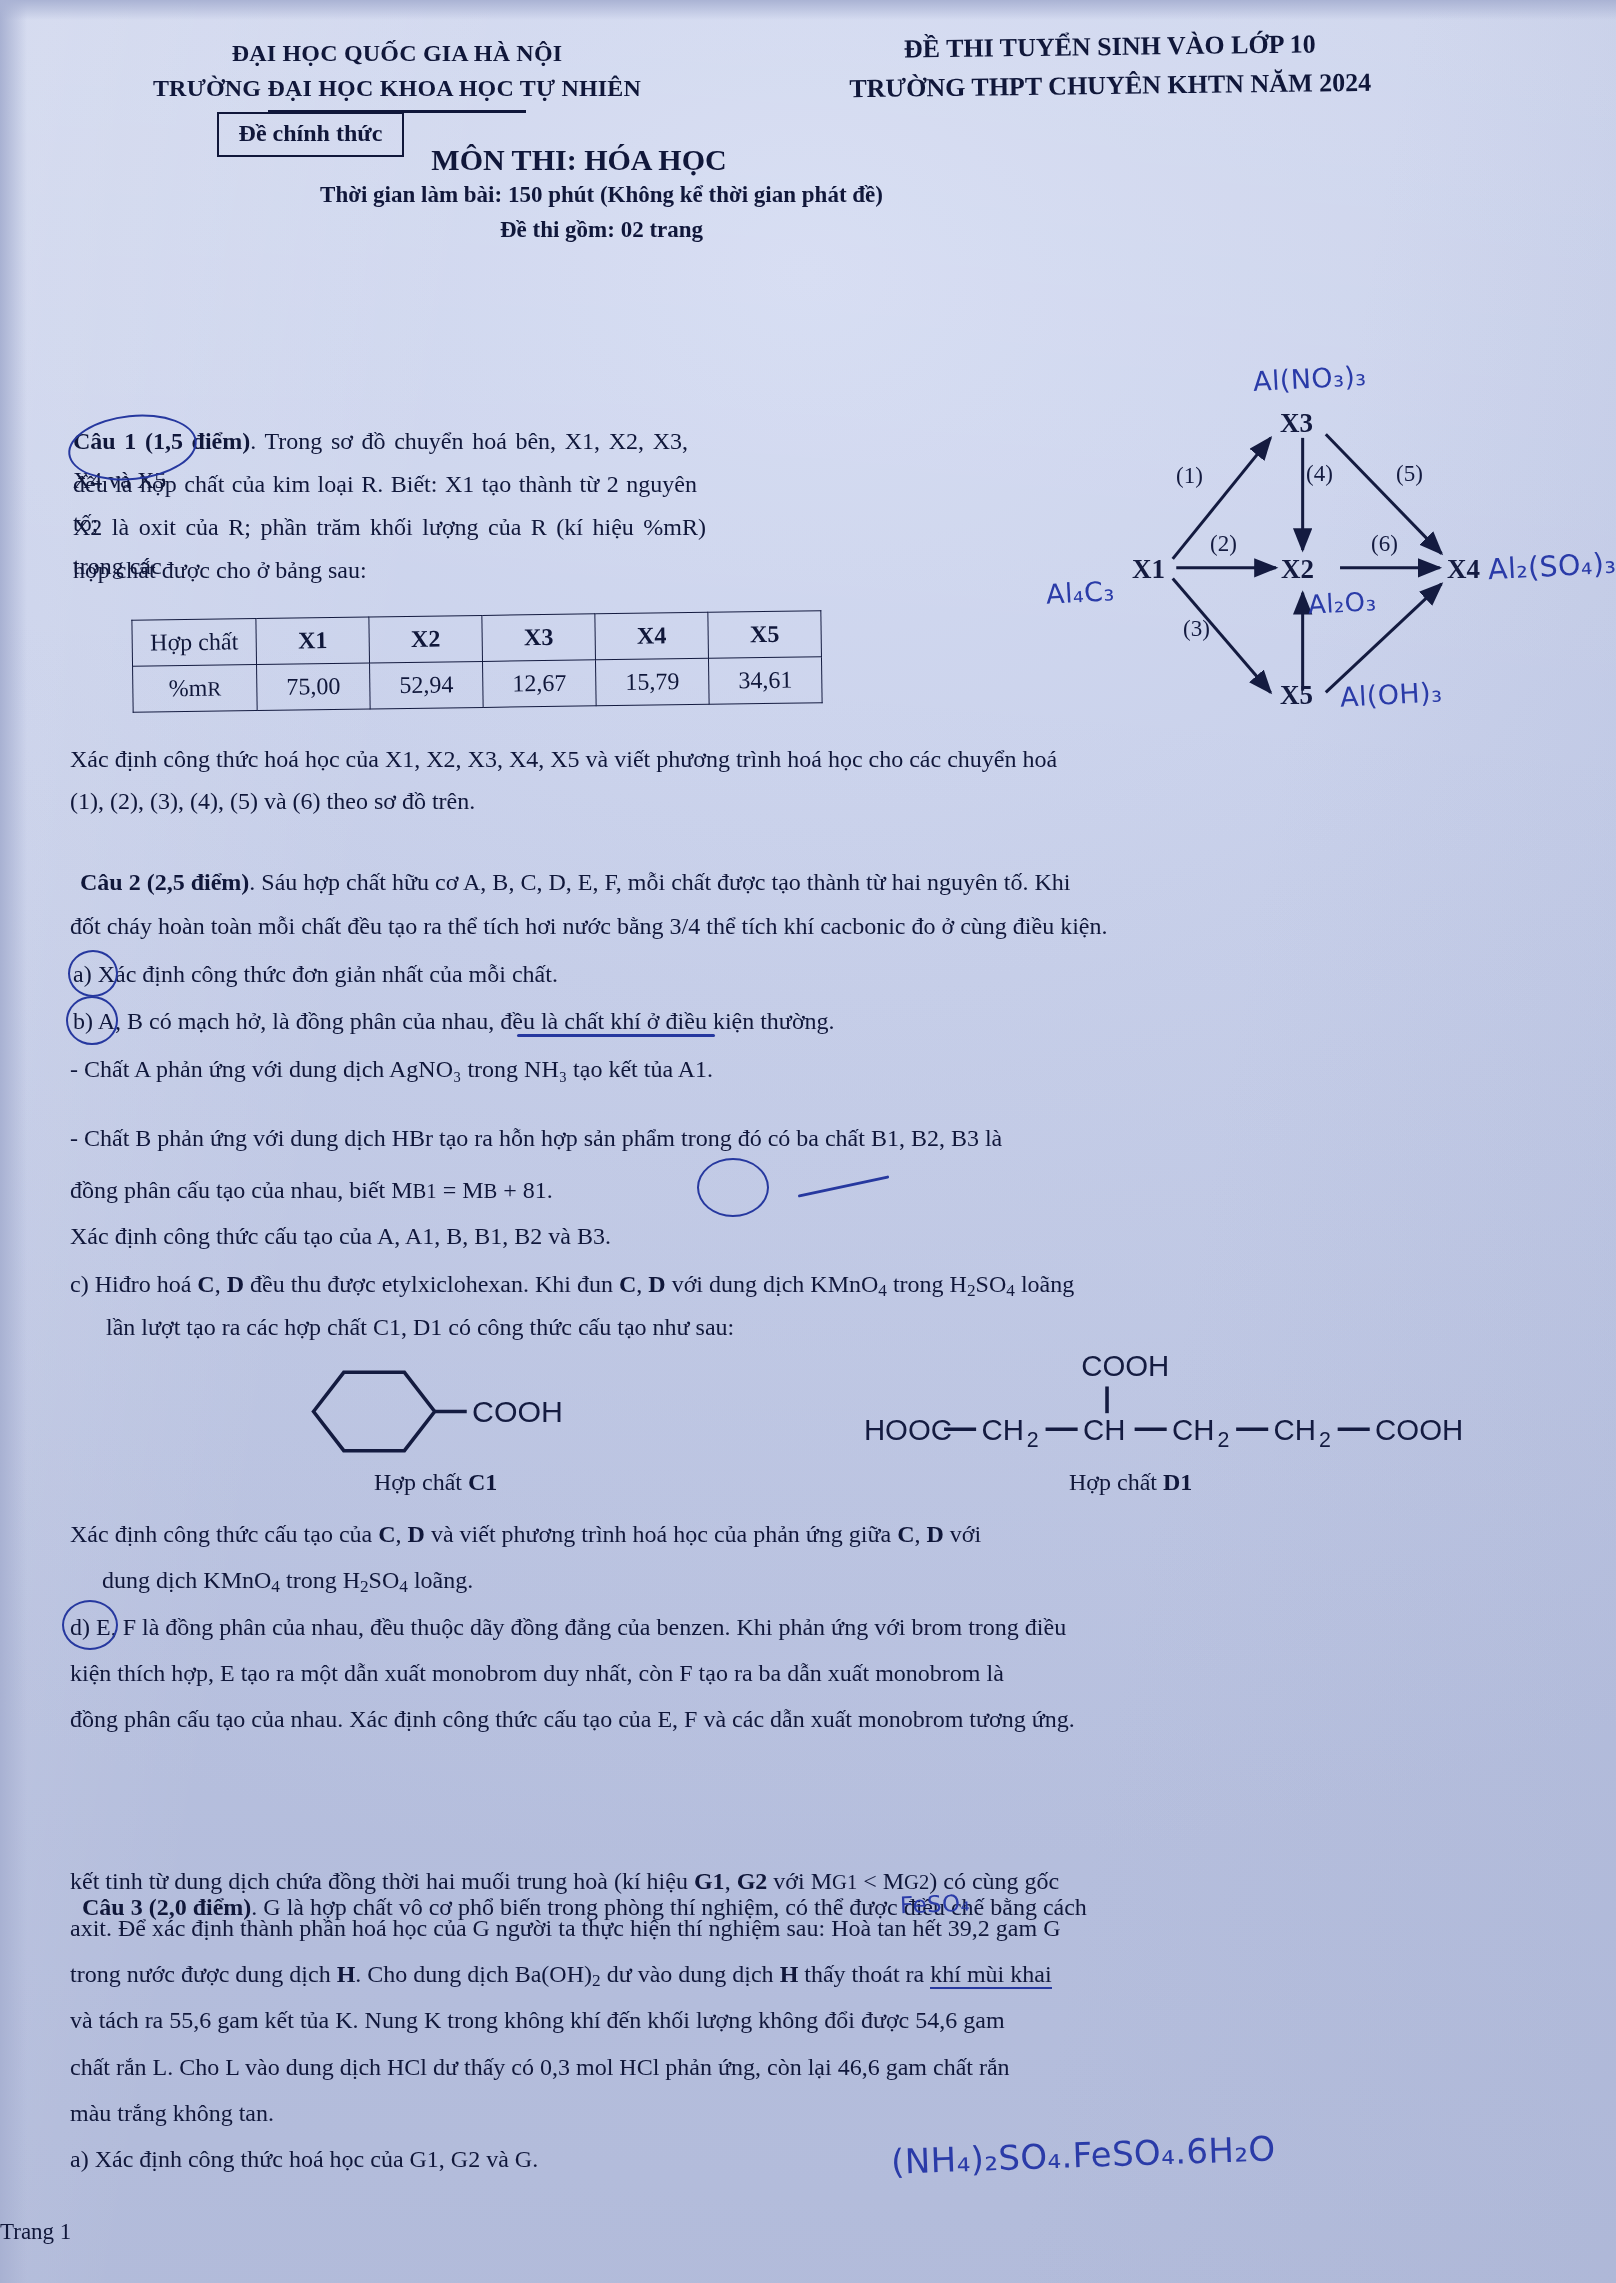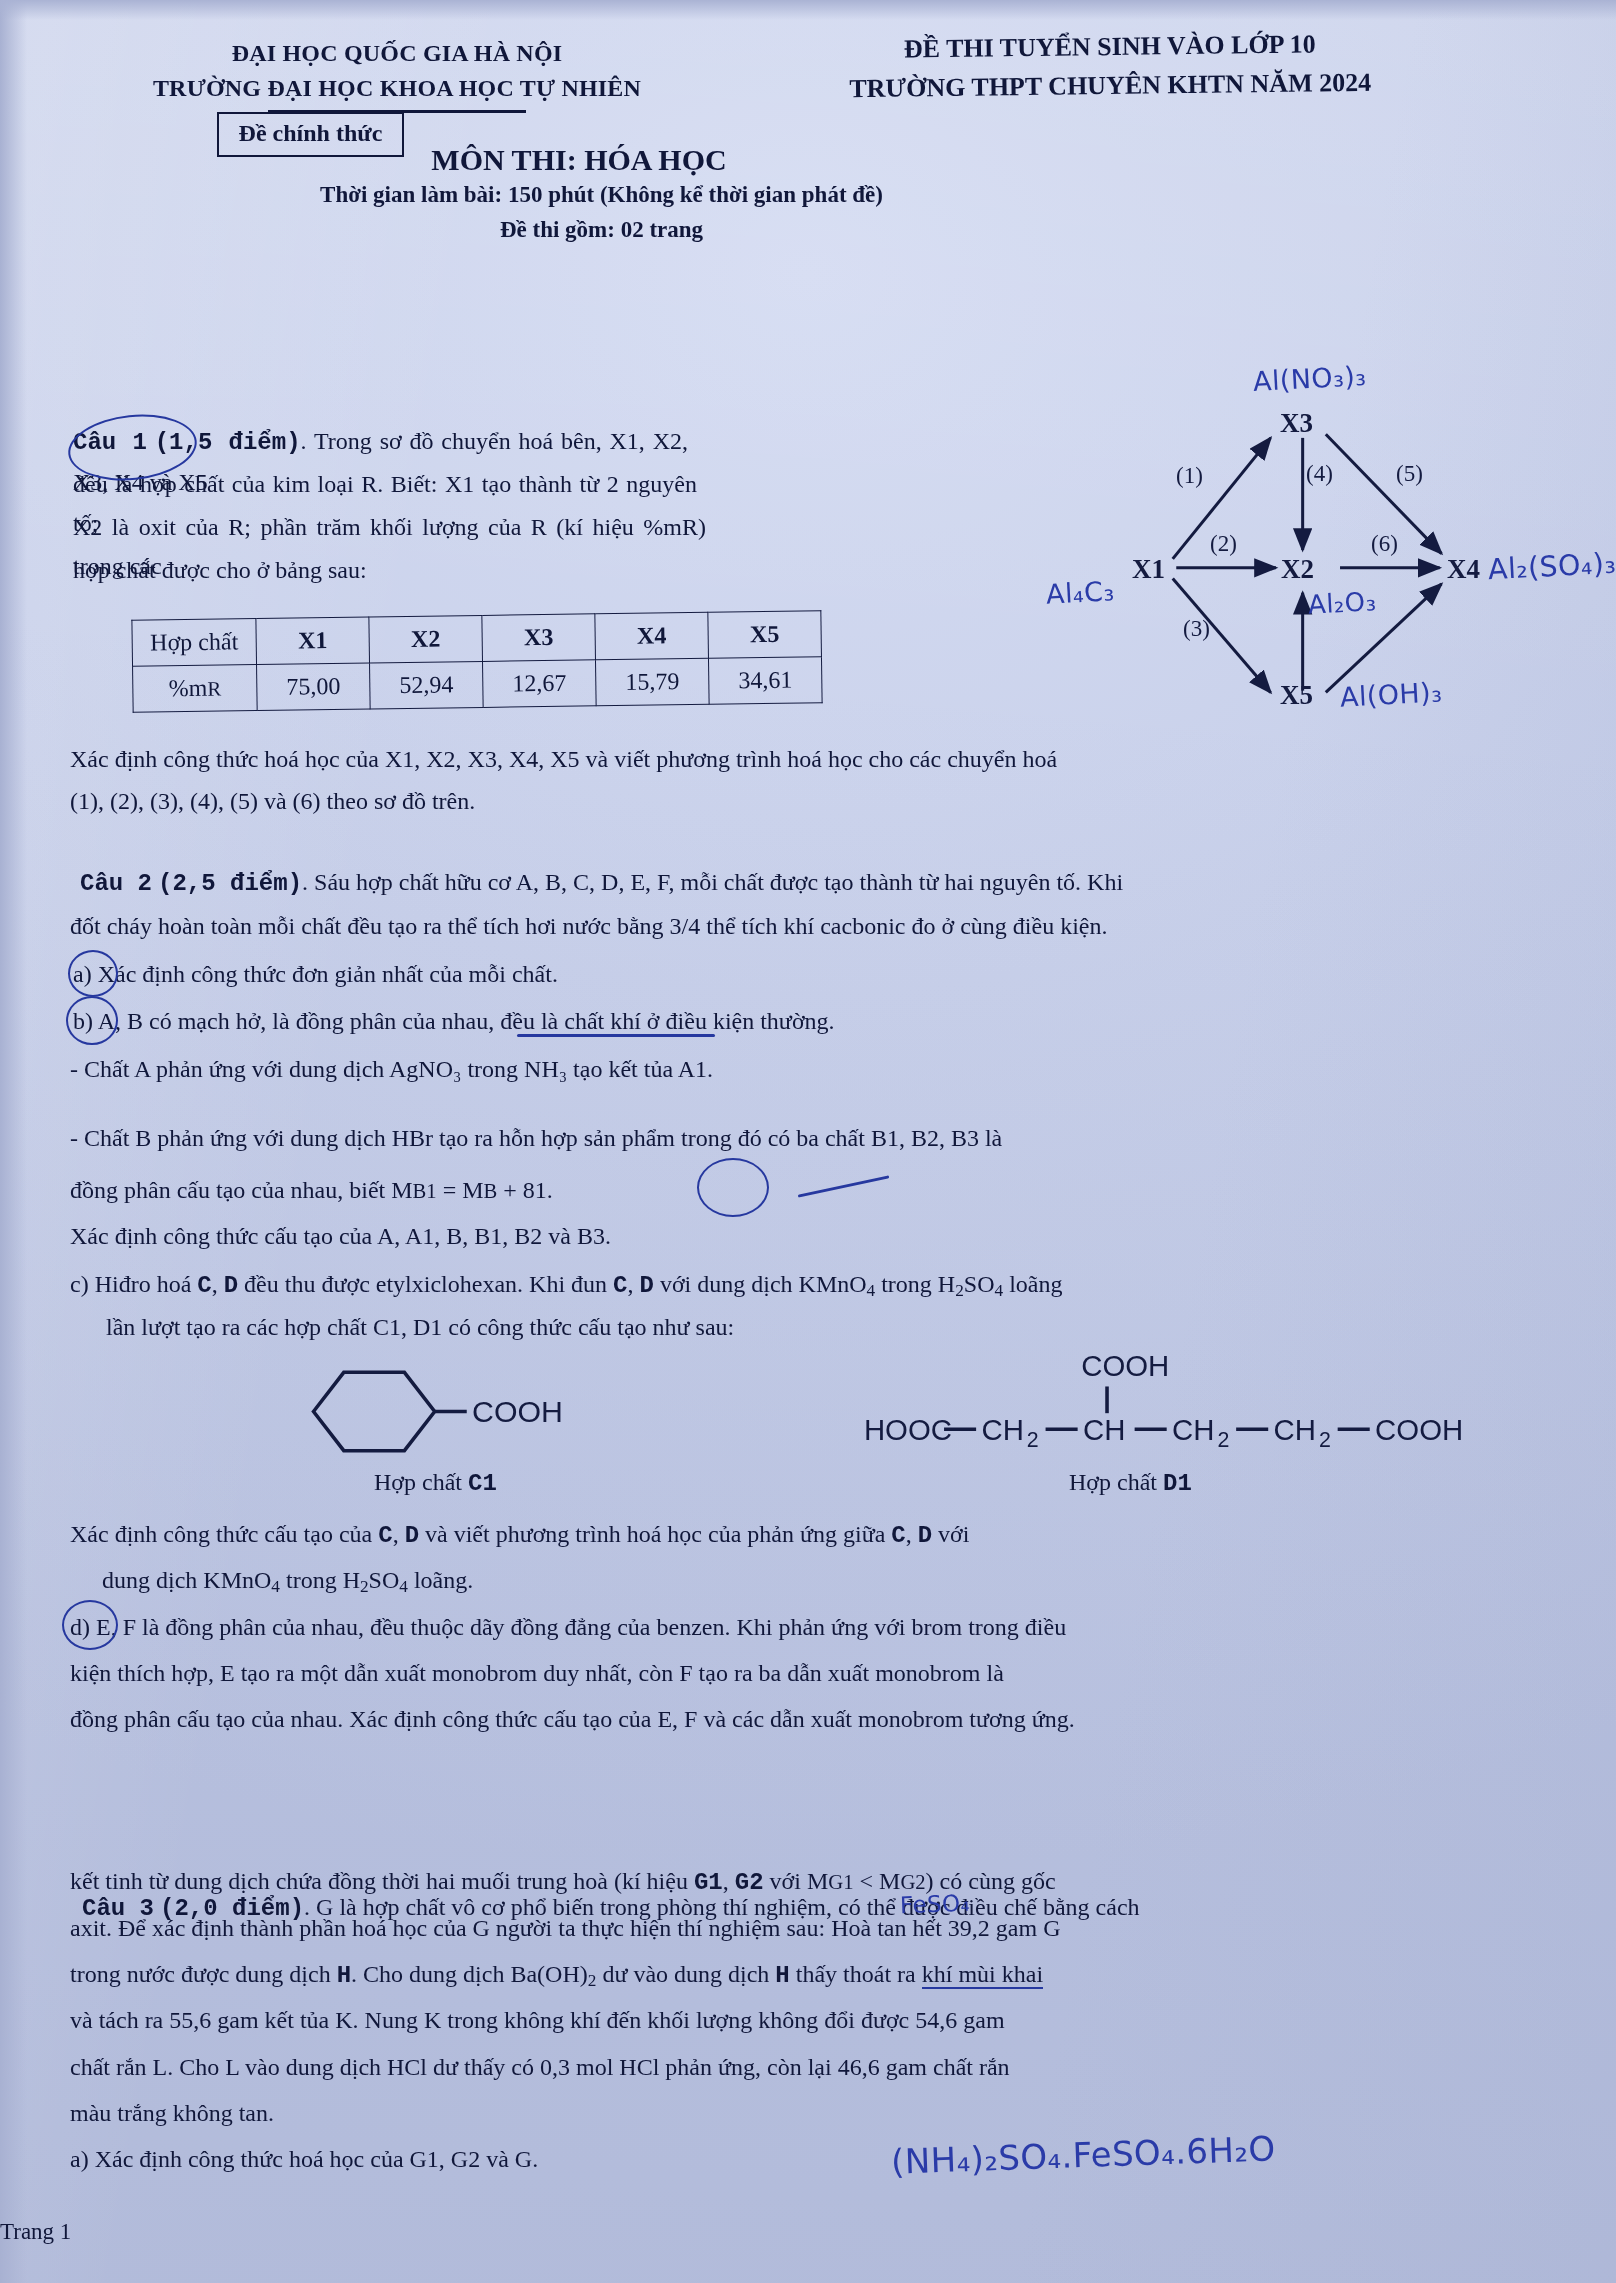--- a/index.html
+++ b/index.html
@@ -62,21 +62,21 @@
   .timing{
     position:absolute;left:0;top:178px;width:1203px;text-align:center;
     font-weight:bold;font-size:23px;line-height:1.5;
   }
 
   
   .para{
     position:absolute;
     font-size:24px;line-height:1.62;text-align:justify;
   }
-  b{font-weight:bold;font-family:Liberation Mono, monospace;}
+  b{font-weight:bold;}
   sub{font-size:.72em;vertical-align:-.25em;}
   .sc{font-variant:small-caps;font-size:.86em;}
 
   
   .tbl{
     position:absolute;left:132px;top:615px;
     border-collapse:collapse;
     transform:rotate(-0.8deg);
   }
   .tbl td{

